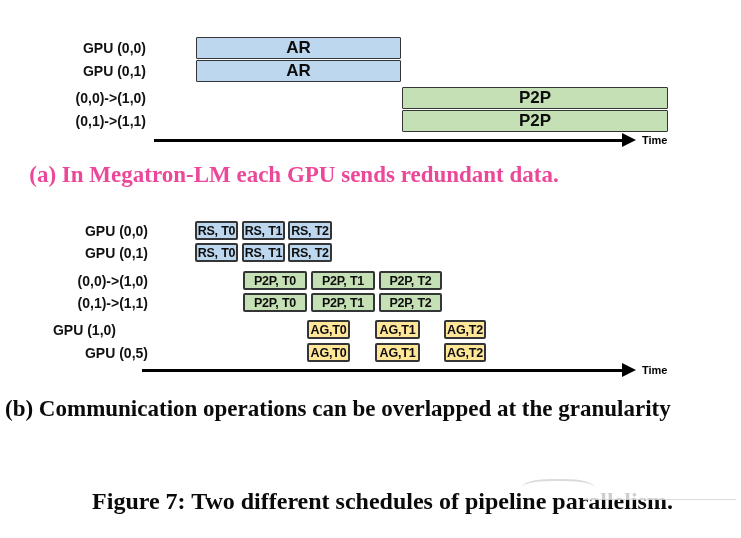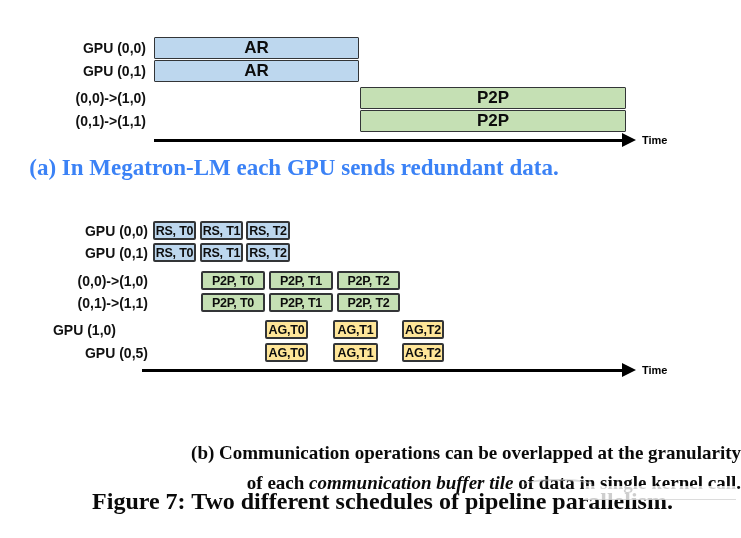--- a/index.html
+++ b/index.html
@@ -8,41 +8,40 @@
     font-family:"Liberation Sans",sans-serif;
   }
   .diagram{position:absolute;left:0;top:0;width:741px;height:457px;pointer-events:none;}
   .row-label{
     position:absolute;white-space:nowrap;text-align:right;
     font-weight:700;font-size:14px;line-height:18px;height:18px;color:#111;
   }
   .bar{
     position:absolute;box-sizing:border-box;border:1.6px solid #333537;
     display:flex;align-items:center;justify-content:center;
-    font-weight:700;color:#0d0d0d;white-space:nowrap;overflow:hidden;
+    font-weight:700;color:#0d0d0d;white-space:nowrap;overflow:hidden;margin-left:42px;
   }
   #diagram-a .bar{font-size:17px;border-width:1.6px;border-radius:1px;}
   #diagram-b .bar{font-size:12.5px;border-width:2px;border-radius:2px;letter-spacing:-0.2px;}
   .axis-line{position:absolute;height:3px;background:#000;}
   .axis-arrow{
     position:absolute;width:0;height:0;
     border-top:7px solid transparent;border-bottom:7px solid transparent;
     border-left:14px solid #000;
   }
   .axis-label{position:absolute;font-weight:700;font-size:11px;line-height:18px;color:#000;white-space:nowrap;}
   .subcaption-a{
-    position:absolute;left:0;top:154px;width:588px;text-align:center;
+    position:absolute;left:0;top:161px;width:588px;text-align:center;
     font-family:"Liberation Serif",serif;font-weight:700;font-size:23px;line-height:28px;
-    color:#3b82f6;white-space:nowrap;
+    color:#ec4899;white-space:nowrap;
   }
   .subcaption-b{
-    position:absolute;left:5px;top:394px;width:736px;text-align:right;
-    font-family:"Liberation Serif",serif;font-weight:700;font-size:19px;line-height:30px;
+    position:absolute;left:5px;top:394px;width:736px;text-align:left;
+    font-family:"Liberation Serif",serif;font-weight:700;font-size:23px;line-height:30px;
     color:#0a0a0a;
-    margin-top:44px;
   }
   .subcaption-b .line{white-space:nowrap;}
   .subcaption-b .it{font-style:italic;}
   .figcaption{
     position:absolute;left:0;top:487px;width:741px;text-align:center;
     font-family:"Liberation Serif",serif;font-weight:700;font-size:24px;line-height:28px;
     color:#0a0a0a;white-space:nowrap;padding-left:12px;
   }
   .smudge{
     position:absolute;left:584px;top:486px;width:152px;height:13px;
@@ -101,21 +100,20 @@
       <div class="bar" style="left: 265px; top: 343px; width: 43px; height: 19px; background: rgb(255, 230, 153); border-color: rgb(51, 53, 55);">AG,T0</div>
       <div class="bar" style="left: 333px; top: 343px; width: 45px; height: 19px; background: rgb(255, 230, 153); border-color: rgb(51, 53, 55);">AG,T1</div>
       <div class="bar" style="left: 402px; top: 343px; width: 42px; height: 19px; background: rgb(255, 230, 153); border-color: rgb(51, 53, 55);">AG,T2</div>
       <div class="axis-line" style="left: 142px; top: 369px; width: 480px;"></div>
       <div class="axis-arrow" style="left: 622px; top: 363px;"></div>
       <div class="axis-label" style="left: 642px; top: 361px;">Time</div>
     </div>
 
   <div class="subcaption-b">
     <div class="line">(b) Communication operations can be overlapped at the granularity</div>
-    <div class="line"><span>of each </span><span class="it">communication buffer tile</span><span> of data in single kernel call.</span></div>
   </div>
 
   <div class="figcaption">Figure 7: Two different schedules of pipeline parallelism.</div>
 
   <div class="smudge-arc"></div>
   <div class="smudge"></div>
 
 </div>
 
 </body></html>

